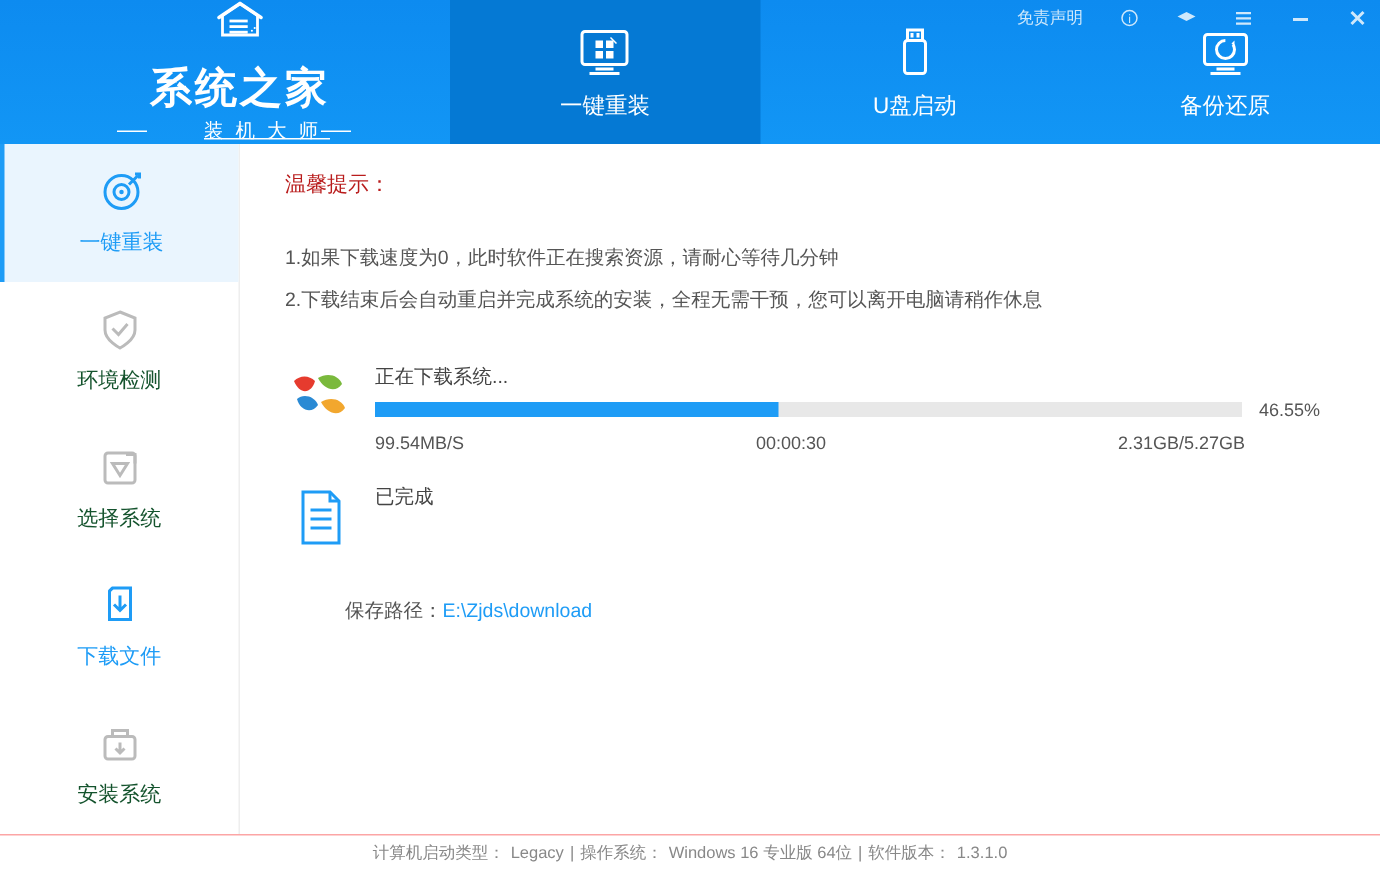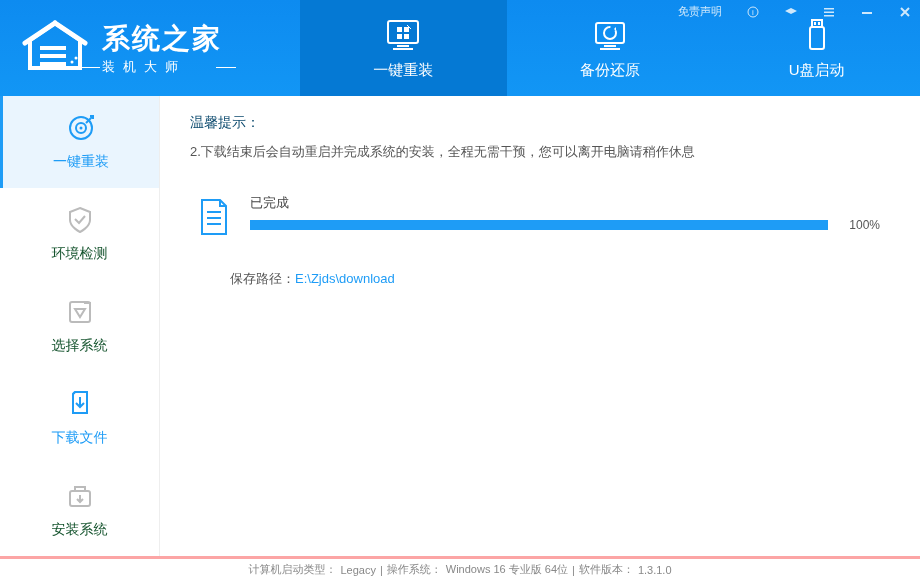--- a/index.html
+++ b/index.html
@@ -10,25 +10,26 @@
   background: linear-gradient(to bottom, #0d8bf0, #1296f5);
   display: flex;
   position: relative;
 }
 .logo-section {
   width: 300px;
   display: flex;
   align-items: center;
   padding-left: 20px;
   gap: 12px;
+  flex-direction: column;
 }
 .logo-icon { width: 70px; height: 60px; }
 .logo-text { color: #fff; }
 .logo-title { font-size: 28px; font-weight: bold; letter-spacing: 2px; }
-.logo-subtitle { font-size: 13px; letter-spacing: 8px; text-align: left; position: relative; }
+.logo-subtitle { font-size: 13px; letter-spacing: 8px; text-align: right; position: relative; text-decoration: underline; }
 .logo-subtitle:before, .logo-subtitle:after { content: ""; position: absolute; top: 50%; width: 20px; height: 1px; background: #fff; }
 .logo-subtitle:before { left: -22px; }
 .logo-subtitle:after { right: -14px; }
 
 .top-tabs { display: flex; flex: 1; }
 .top-tab {
   flex: 1;
   display: flex;
   flex-direction: column;
   align-items: center;
@@ -79,41 +80,41 @@
   border-left: 3px solid #1e9cf6;
 }
 .sidebar-item.step-active { color: #1e9cf6; text-align: center; }
 .sidebar-icon { width: 30px; height: 30px; }
 
 .main {
   flex: 1;
   padding: 18px 40px 10px 30px;
   overflow: hidden;
 }
-.tips-title { color: #0c4a6e; font-size: 14px; margin-bottom: 6px; }
+.tips-title { color: #b91c1c; font-size: 14px; margin-bottom: 26px; }
 .tips-line { color: #555; font-size: 13px; line-height: 28px; }
 
 .progress-section { margin-top: 28px; }
 .progress-row { display: flex; align-items: flex-start; gap: 14px; margin-bottom: 20px; }
 .progress-icon { width: 46px; height: 46px; flex-shrink: 0; }
 .progress-content { flex: 1; }
 .progress-label { font-size: 13px; color: #444; margin-bottom: 6px; }
 .progress-bar-wrap { display: flex; align-items: center; gap: 8px; }
 .progress-bar { flex: 1; height: 10px; background: #e8e8e8; position: relative; }
 .progress-fill { height: 100%; background: #1e9cf6; }
 .progress-percent { font-size: 12px; color: #555; min-width: 44px; text-align: right; }
 .progress-stats { display: flex; justify-content: space-between; font-size: 12px; color: #555; margin-top: 8px; padding-right: 50px; }
 
 .save-path-row { margin-top: 30px; font-size: 13px; margin-left: 40px; }
 .save-path-label { color: #555; }
 .save-path-value { color: #1e9cf6; }
 
 .footer {
   height: 24px;
-  border-top: 3px solid #fca5a5;
+  border-top: 1px solid #fca5a5;
   font-size: 11px;
   color: #888;
   display: flex;
   align-items: center;
   justify-content: center;
   gap: 4px;
 }
 </style>
 </head>
 <body>
@@ -144,37 +145,37 @@
         <rect x="12" y="10" width="5" height="5" fill="#fff"></rect>
           <rect x="19" y="10" width="5" height="5" fill="#fff"></rect>
         <rect x="12" y="17" width="5" height="5" fill="#fff"></rect>
           <rect x="19" y="17" width="5" height="5" fill="#fff"></rect>
         <path d="M22 8 L26 12" stroke="#fff" stroke-width="1"></path>
       </svg>
       <span class="top-tab-label">一键重装</span>
     </div>
     <div class="top-tab">
       <svg class="top-tab-icon" viewBox="0 0 36 36">
+        <rect x="13" y="3" width="10" height="7" fill="none" stroke="#fff" stroke-width="2"></rect>
+        <rect x="11" y="10" width="14" height="22" rx="2" fill="none" stroke="#fff" stroke-width="2"></rect>
+        <rect x="15" y="5" width="2" height="3" fill="#fff"></rect>
+          <rect x="19" y="5" width="2" height="3" fill="#fff"></rect>
+      </svg>
+      <span class="top-tab-label">U盘启动</span>
+    </div>
+    <div class="top-tab">
+      <svg class="top-tab-icon" viewBox="0 0 36 36">
         <rect x="4" y="6" width="28" height="20" rx="2" fill="none" stroke="#fff" stroke-width="2"></rect>
         <rect x="12" y="28" width="12" height="2" fill="#fff"></rect>
           <rect x="8" y="31" width="20" height="2" fill="#fff"></rect>
         <circle cx="18" cy="16" r="6" fill="none" stroke="#fff" stroke-width="2" stroke-dasharray="28 6"></circle>
         <path d="M22 12 L24 10 L24 14" fill="#fff"></path>
       </svg>
       <span class="top-tab-label">备份还原</span>
     </div>
-    <div class="top-tab">
-      <svg class="top-tab-icon" viewBox="0 0 36 36">
-        <rect x="13" y="3" width="10" height="7" fill="none" stroke="#fff" stroke-width="2"></rect>
-        <rect x="11" y="10" width="14" height="22" rx="2" fill="none" stroke="#fff" stroke-width="2"></rect>
-        <rect x="15" y="5" width="2" height="3" fill="#fff"></rect>
-          <rect x="19" y="5" width="2" height="3" fill="#fff"></rect>
-      </svg>
-      <span class="top-tab-label">U盘启动</span>
-    </div>
   </div>
 
   <div class="window-controls">
     <span>免责声明</span>
     <span class="wc-icon">
         <svg width="12" height="12" viewBox="0 0 12 12">
           <circle cx="6" cy="6" r="5" fill="none" stroke="#cfe8fb" stroke-width="1"></circle>
           <text x="6" y="9" text-anchor="middle" fill="#cfe8fb" font-size="8">i</text>
         </svg>
       </span>
@@ -243,40 +244,57 @@
           <rect x="5" y="10" width="20" height="15" rx="2" fill="none" stroke="#bbb" stroke-width="2"></rect>
           <path d="M10 10 L10 6 L20 6 L20 10" fill="none" stroke="#bbb" stroke-width="2"></path>
           <path d="M15 14 L15 20 M12 18 L15 21 L18 18" fill="none" stroke="#bbb" stroke-width="2"></path>
         </svg>
       <span>安装系统</span>
     </div>
   </div>
 
   <div class="main">
     <div class="tips-title">温馨提示：</div>
+    <div class="tips-line">1.如果下载速度为0，此时软件正在搜索资源，请耐心等待几分钟</div>
     <div class="tips-line">2.下载结束后会自动重启并完成系统的安装，全程无需干预，您可以离开电脑请稍作休息</div>
 
     <div class="progress-section">
+      <div class="progress-row">
+        <svg class="progress-icon" viewBox="0 0 46 46">
+          <path d="M6 12 C 10 8, 16 8, 20 12 C 18 20, 10 22, 6 12" fill="#e63b2e"></path>
+          <path d="M22 10 C 28 6, 36 8, 38 14 C 34 20, 26 18, 22 10" fill="#7ab93c"></path>
+          <path d="M8 24 C 12 20, 20 22, 22 28 C 18 34, 10 32, 8 24" fill="#2a8ad4"></path>
+          <path d="M24 26 C 30 22, 38 24, 40 30 C 36 36, 28 34, 24 26" fill="#f2a72e"></path>
+        </svg>
+        <div class="progress-content">
+          <div class="progress-label">正在下载系统...</div>
+          <div class="progress-bar-wrap">
+            <div class="progress-bar">
+              <div class="progress-fill" id="fill-system" style="width: 46.55%;"></div>
+            </div>
+            <span class="progress-percent">46.55%</span>
+          </div>
+          <div class="progress-stats">
+            <span>99.54MB/S</span>
+            <span>00:00:30</span>
+            <span>2.31GB/5.27GB</span>
+          </div>
+        </div>
+      </div>
 
       <div class="progress-row">
         <svg class="progress-icon" viewBox="0 0 46 46">
           <path d="M12 6 L30 6 L36 12 L36 40 L12 40 Z" fill="none" stroke="#1e9cf6" stroke-width="2"></path>
           <path d="M30 6 L30 12 L36 12" fill="none" stroke="#1e9cf6" stroke-width="2"></path>
           <line x1="17" y1="18" x2="31" y2="18" stroke="#1e9cf6" stroke-width="2"></line>
           <line x1="17" y1="24" x2="31" y2="24" stroke="#1e9cf6" stroke-width="2"></line>
           <line x1="17" y1="30" x2="31" y2="30" stroke="#1e9cf6" stroke-width="2"></line>
         </svg>
         <div class="progress-content">
           <div class="progress-label">已完成</div>
-          <div class="progress-bar-wrap">
-            <div class="progress-bar">
-              <div class="progress-fill" id="fill-complete" style="width: 100%;"></div>
-            </div>
-            <span class="progress-percent">100%</span>
-          </div>
         </div>
       </div>
     </div>
 
     <div class="save-path-row">
       <span class="save-path-label">保存路径：</span><span class="save-path-value">E:\Zjds\download</span>
     </div>
   </div>
 </div>
 

